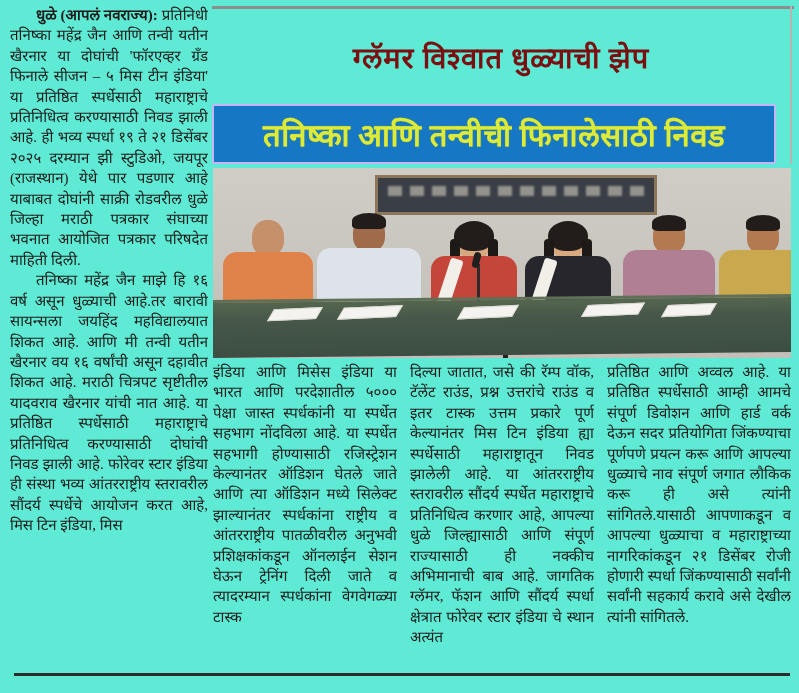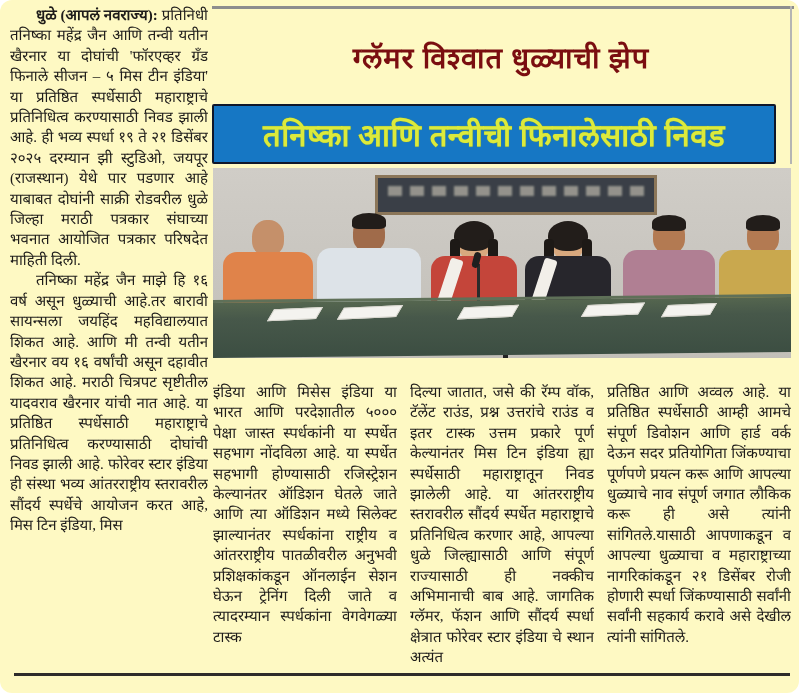--- a/index.html
+++ b/index.html
@@ -1,37 +1,37 @@
 <!DOCTYPE html>
 <html lang="mr"><head>
 <meta charset="utf-8">
 <style>
   * { margin:0; padding:0; box-sizing:border-box; }
   html,body { background:#ffffff; }
   body { width:799px; height:693px; font-family:"Liberation Serif","DejaVu Serif",serif; }
-  .page { position:relative; width:799px; height:693px; background:#fef9c3; overflow:hidden;border-radius:12px; }
+  .page { position:relative; width:799px; height:693px; background:#5eead4; overflow:hidden; }
 
   
   .left-col { position:absolute; top:5px; left:10px; width:198px; height:662px;
               color:#1e1c1a; font-size:15px; line-height:20.4px; text-align:justify;
               overflow:hidden; }
   .left-col p { text-indent:26px; }
   .dateline { font-weight:bold; }
 
   
   .right-block { position:absolute; top:0; left:212px; width:582px; }
   .top-rule { position:absolute; top:6px; left:0; width:582px; height:3px; background:#8d8d8d; }
   .right-rule { position:absolute; top:6px; left:578px; width:2px; height:158px; background:#b5b5b3; }
 
   .headline { position:absolute; top:12px; left:0; width:578px; height:88px;
               display:flex; align-items:center; justify-content:center;
               color:#7a0e10; font-size:29px; font-weight:bold; letter-spacing:1px;
               white-space:nowrap; }
   .subhead { position:absolute; top:104px; left:0; width:564px; height:60px;
-             background:#1677c4; border:2px solid #0f172a; border-radius:2px;
+             background:#1677c4; border:2px solid #c4b5fd; border-radius:2px;
              display:flex; align-items:center; justify-content:center;
              color:#dcea3c; font-size:31px; font-weight:bold; letter-spacing:0.5px;
              text-shadow:0 0 1px #9db512; white-space:nowrap; }
 
   
   .photo { position:absolute; top:168px; left:1px; width:578px; height:190px;
            background:linear-gradient(180deg,#d0cdc7 0%, #c8c5bf 55%, #c2bfb8 100%);
            overflow:hidden; }
   .board { position:absolute; left:162px; top:7px; width:282px; height:40px;
            background:#3a3f47; border:3px solid #8b7659; }
@@ -51,21 +51,21 @@
   .hair.long:before { content:""; position:absolute; top:18px; right:-4px; width:10px; height:52px; background:#1d1916; border-radius:4px; }
   .torso { position:relative; margin-top:-4px; height:52px; border-radius:14px 14px 0 0; }
   .sash { position:absolute; top:2px; left:12px; width:13px; height:52px;
           background:#f2efe9; transform:rotate(18deg); border-radius:3px; }
   .paper { position:absolute; width:48px; height:12px; background:#f4f3ef; border:1px solid #d8d6ce;
            transform:skewX(-32deg) rotate(-2deg); }
   .mic-pole { position:absolute; width:3px; background:#2b2b2b; }
   .mic-head { position:absolute; width:7px; height:16px; background:#1f1f1f; border-radius:4px; transform:rotate(14deg); }
 
   
-  .bottom-cols { position:absolute; top:382px; left:213px; width:578px; height:300px;
+  .bottom-cols { position:absolute; top:362px; left:213px; width:578px; height:300px;
                  display:flex; gap:13px; }
   .bcol { flex:1; color:#1e1c1a; font-size:15px; line-height:20.4px; text-align:justify; overflow:hidden; }
 
   .bottom-rule { position:absolute; top:673px; left:14px; width:776px; height:3px; background:#2e2c2a; }
 </style>
 </head>
 <body>
 
 <div class="page">
 

